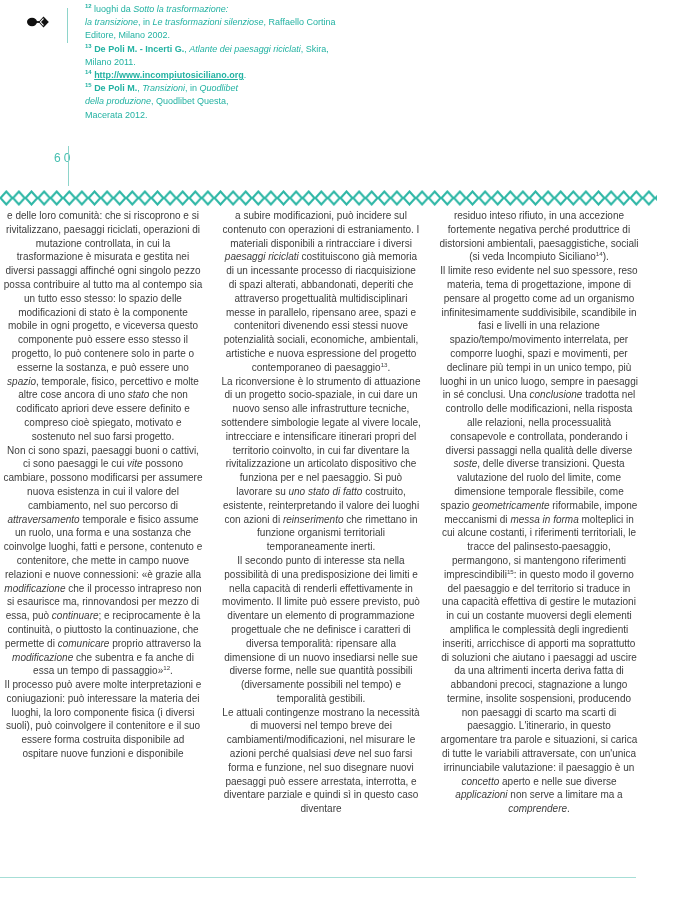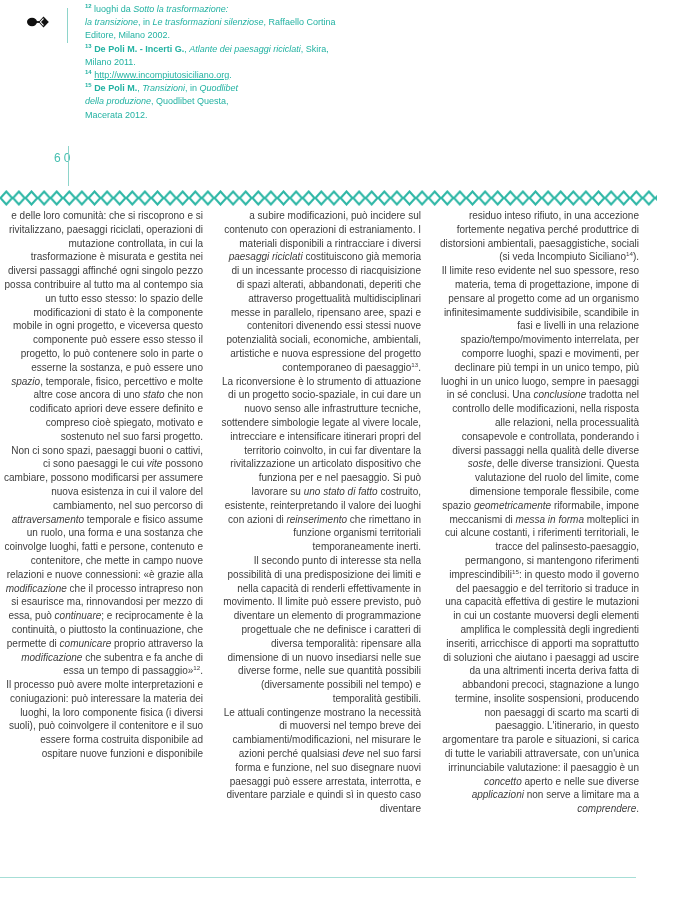--- a/index.html
+++ b/index.html
@@ -22,25 +22,25 @@
   
   .divider{position:absolute;left:0;top:190px;width:657px;height:16px;}
   .divider path{stroke:#2fb7a6;}
   
   .columns{
     position:absolute;left:3px;top:209px;width:640px;
     display:flex;gap:18px;
     color:#3d3d3d;
   }
   .col{width:200px;flex:none;}
-  .col p{margin:0;font-size:10px;line-height:13.8px;text-align:right;}
+  .col p{margin:0;font-size:10px;line-height:13.8px;text-align:center;}
   .col sup{font-size:0.62em;line-height:0;}
   .it{font-style:italic;}
   .bd{font-weight:bold;}
-  .un{text-decoration:underline;}
+  .un{text-decoration:underline;font-weight:bold;}
   .bottom-rule{position:absolute;left:0;top:877px;width:636px;height:1px;background:#a6ded6;}
 </style>
 </head>
 <body>
 
 <div class="page">
 
   <div class="dingbat">
     <svg width="22" height="16" viewBox="0 0 22 16">
       <ellipse cx="5" cy="8" rx="5" ry="4.2" fill="#101010"></ellipse>

